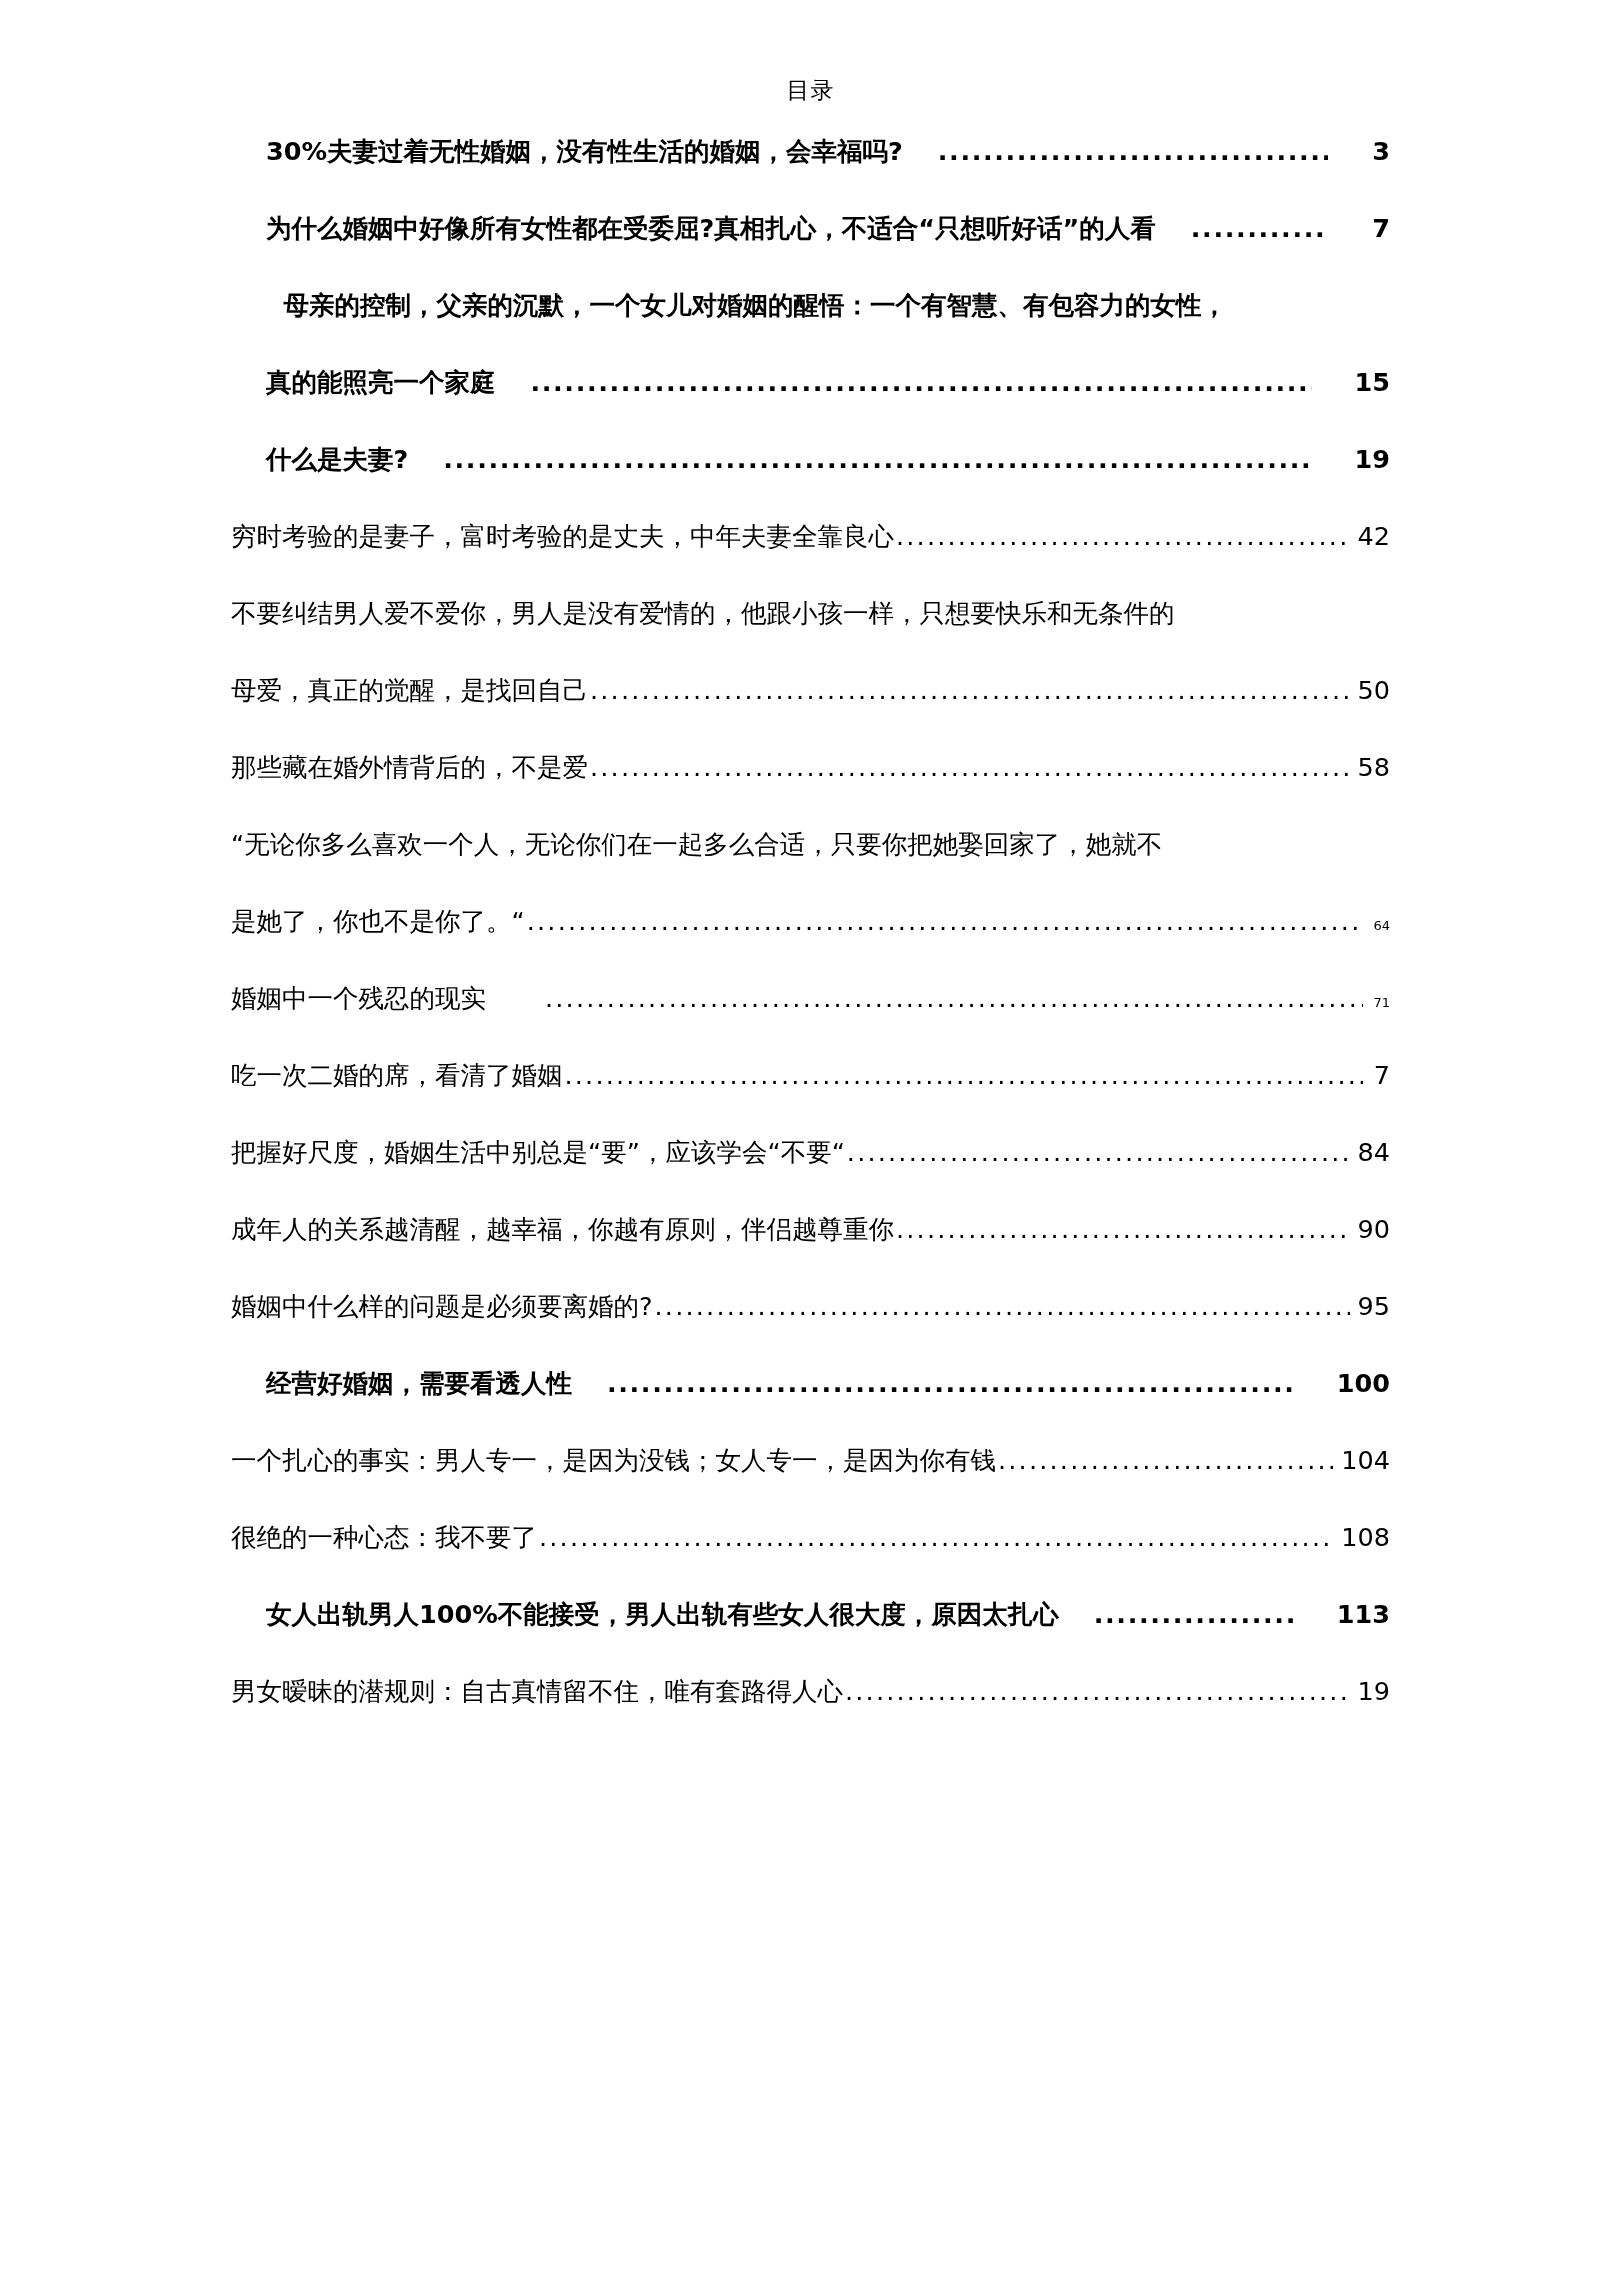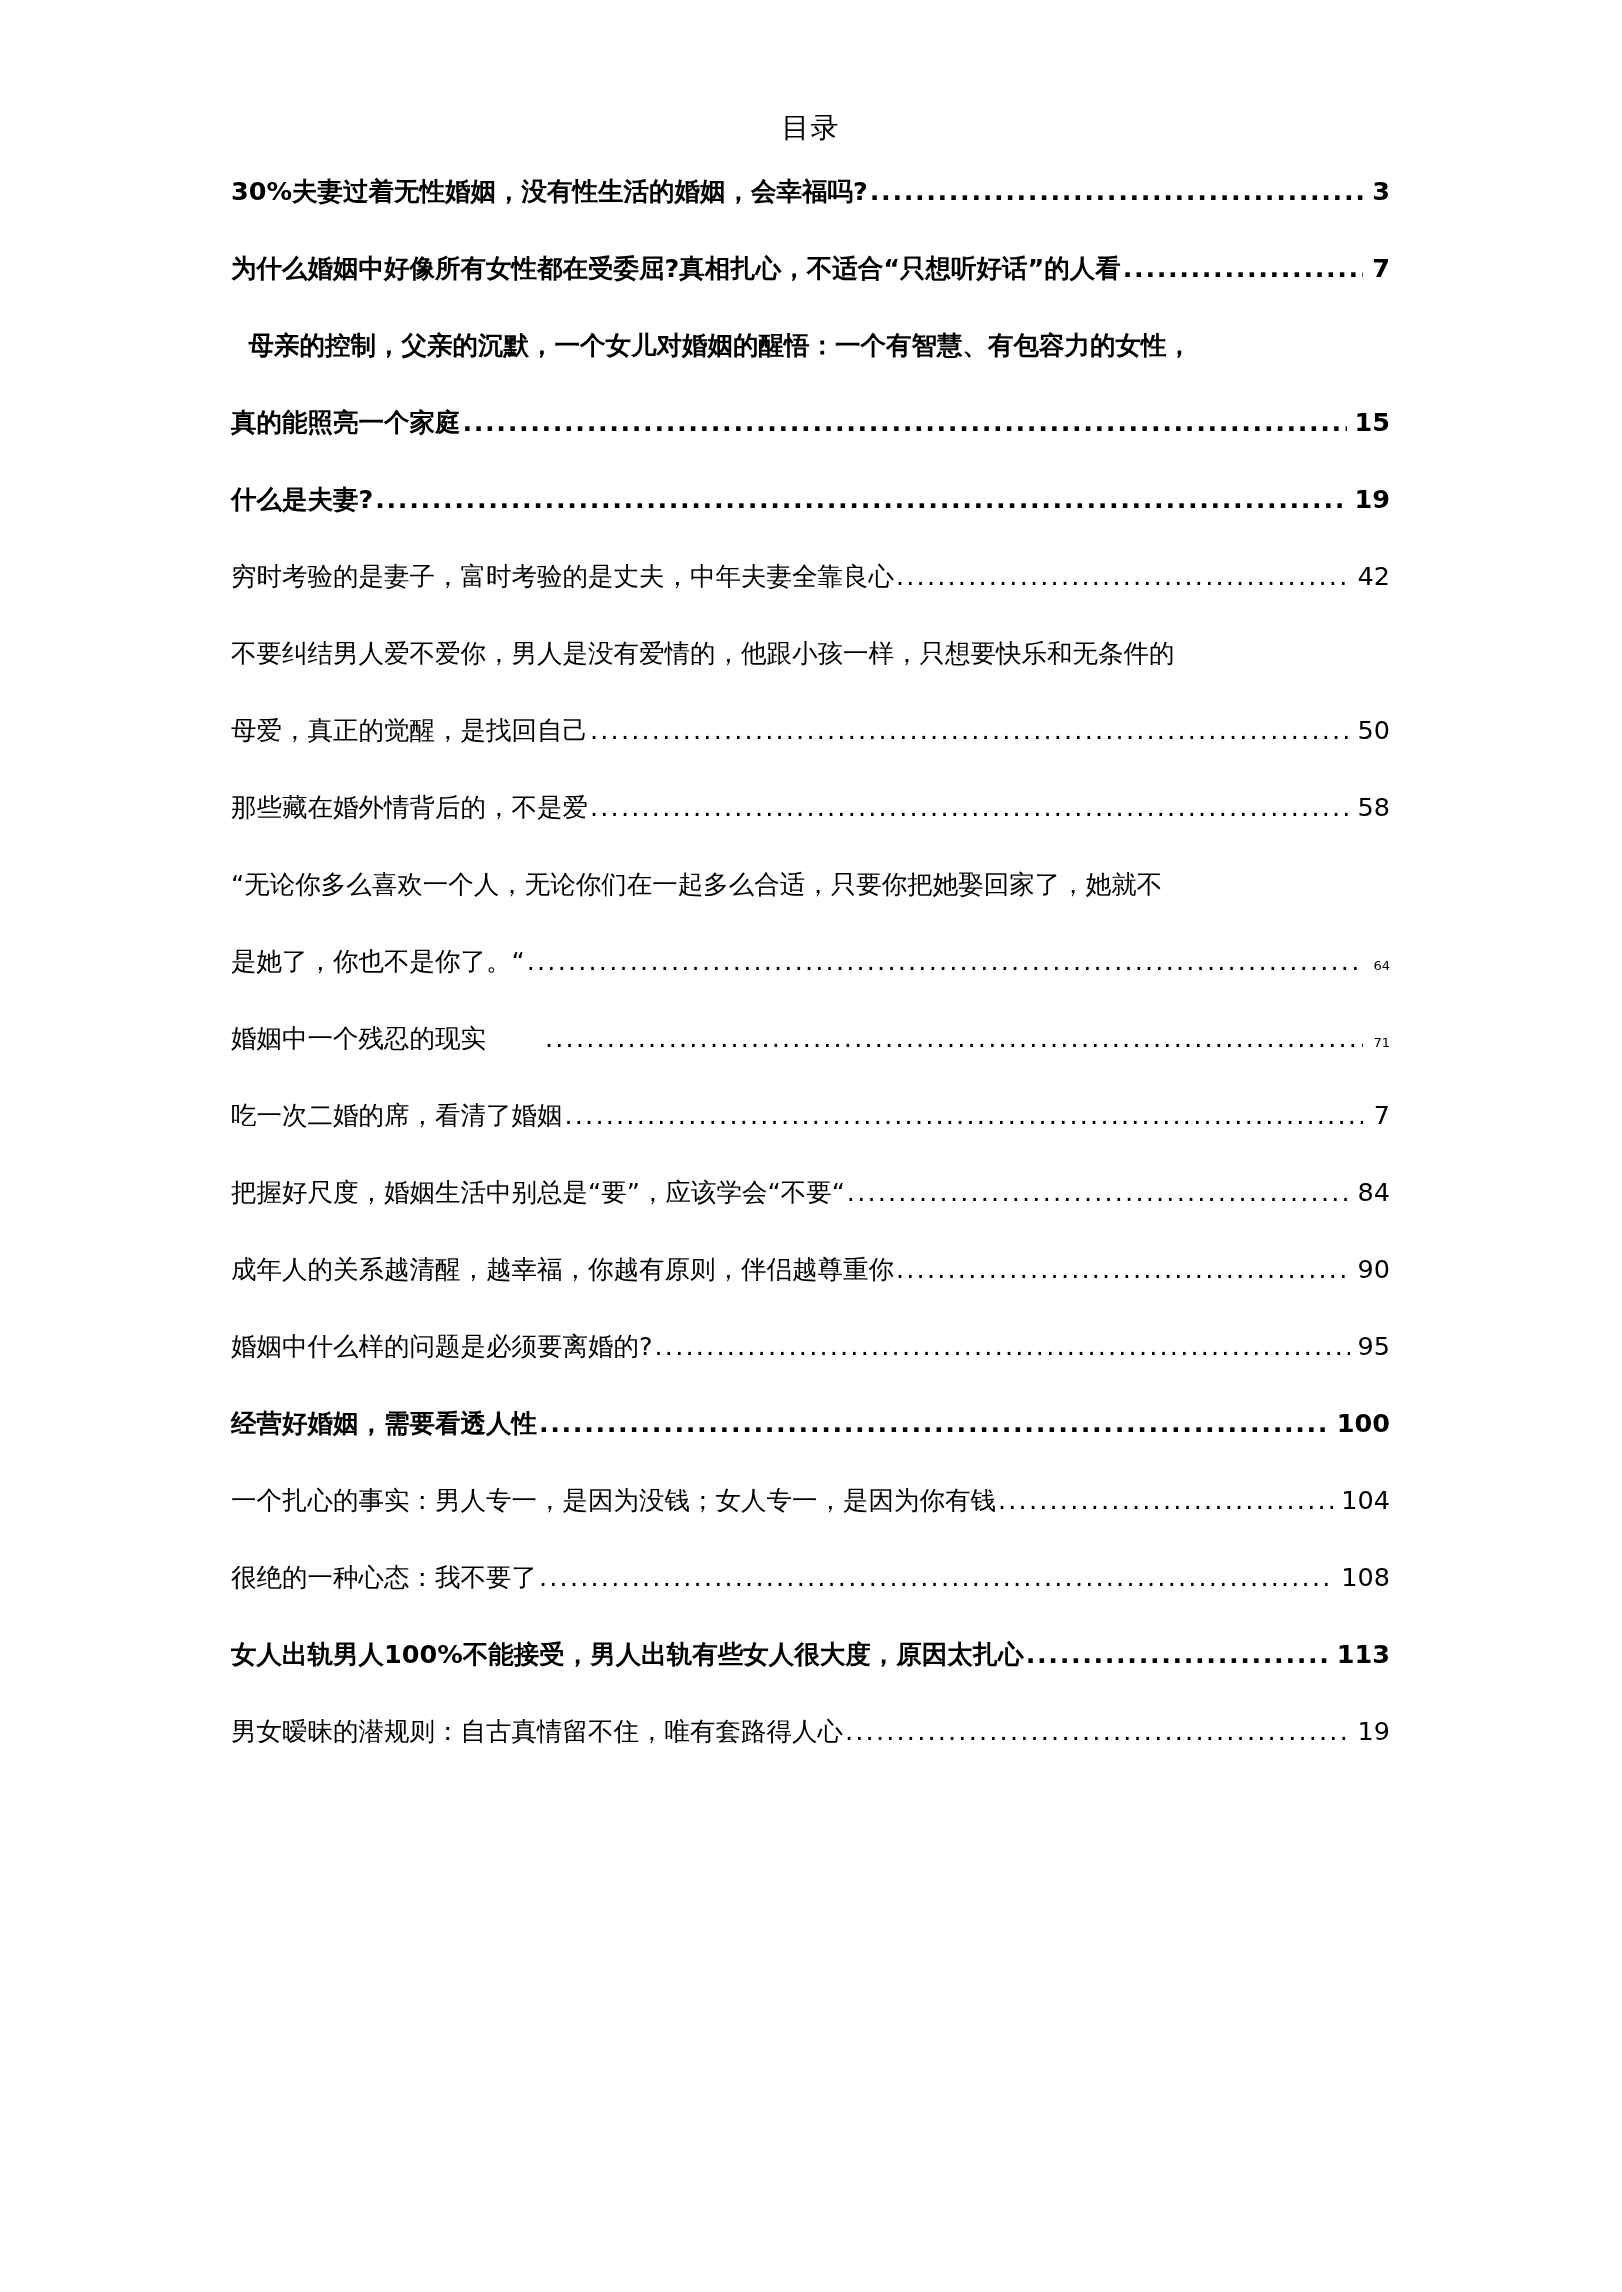--- a/index.html
+++ b/index.html
@@ -20,23 +20,23 @@
     overflow: hidden;
   }
   .content {
     position: absolute;
     left: 231px;
     top: 0;
     width: 1159px;
   }
   .toc-title {
     text-align: center;
-    font-size: 28px;
+    font-size: 23px;
     line-height: 1;
-    padding-top: 114px;
+    padding-top: 79px;
     font-weight: normal;
     letter-spacing: 1px;
     margin-bottom: 0;
   }
   .toc-list {
     margin: 0;
     padding: 0;
     list-style: none;
     margin-top: 37px;
   }
@@ -77,20 +77,21 @@
     flex: 0 0 auto;
     text-align: right;
     font-size: 25.5px;
     padding-left: 5.9px;
     min-width: 19.6px;
   }
   .bold .entry-text,
   .bold .pageno,
   .bold .leader {
     font-weight: bold;
+    margin-left: 35px;
   }
   .bold .leader {
     letter-spacing: 1.6px;
   }
   .small-pageno {
     font-size: 13px;
   }
   .indent-1 {
     padding-left: 17.6px;
     text-align: right;

